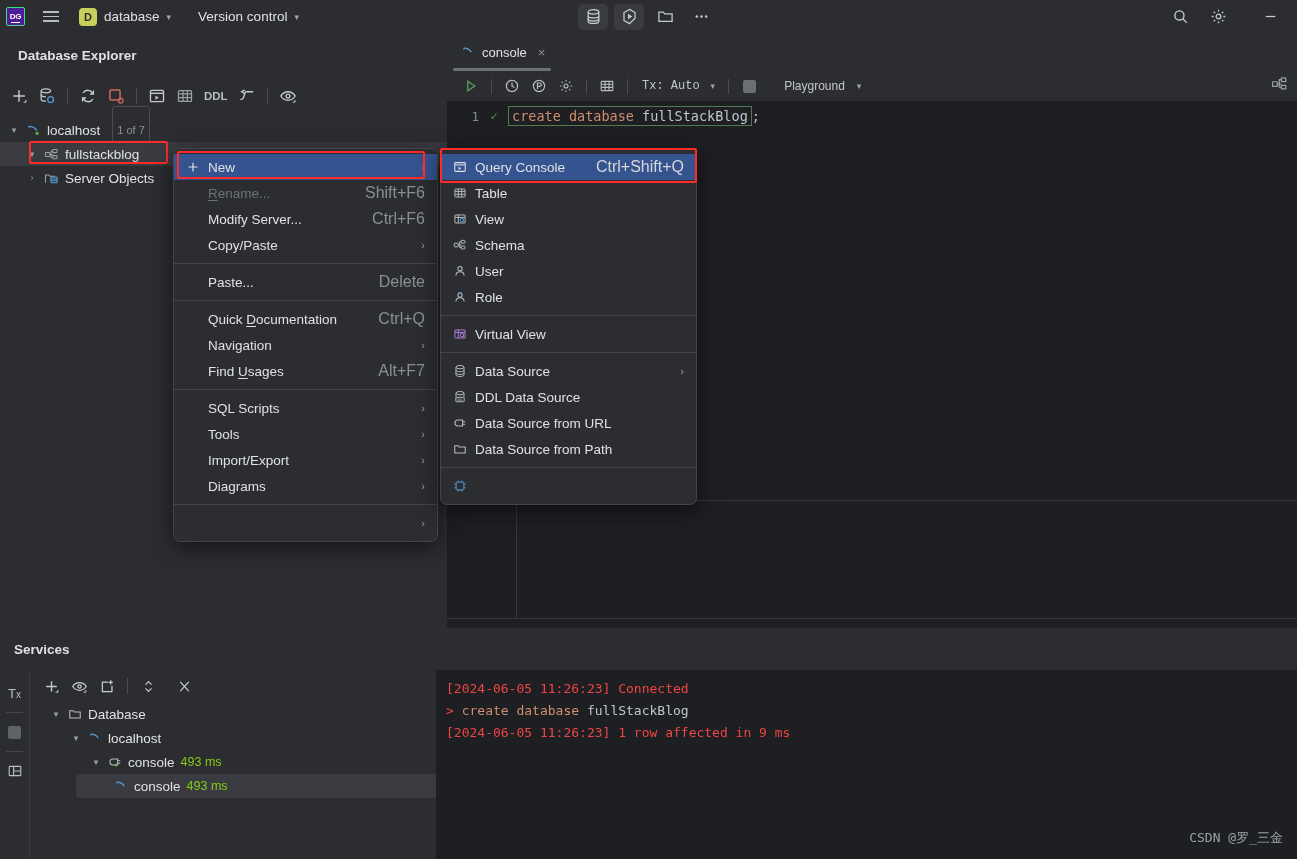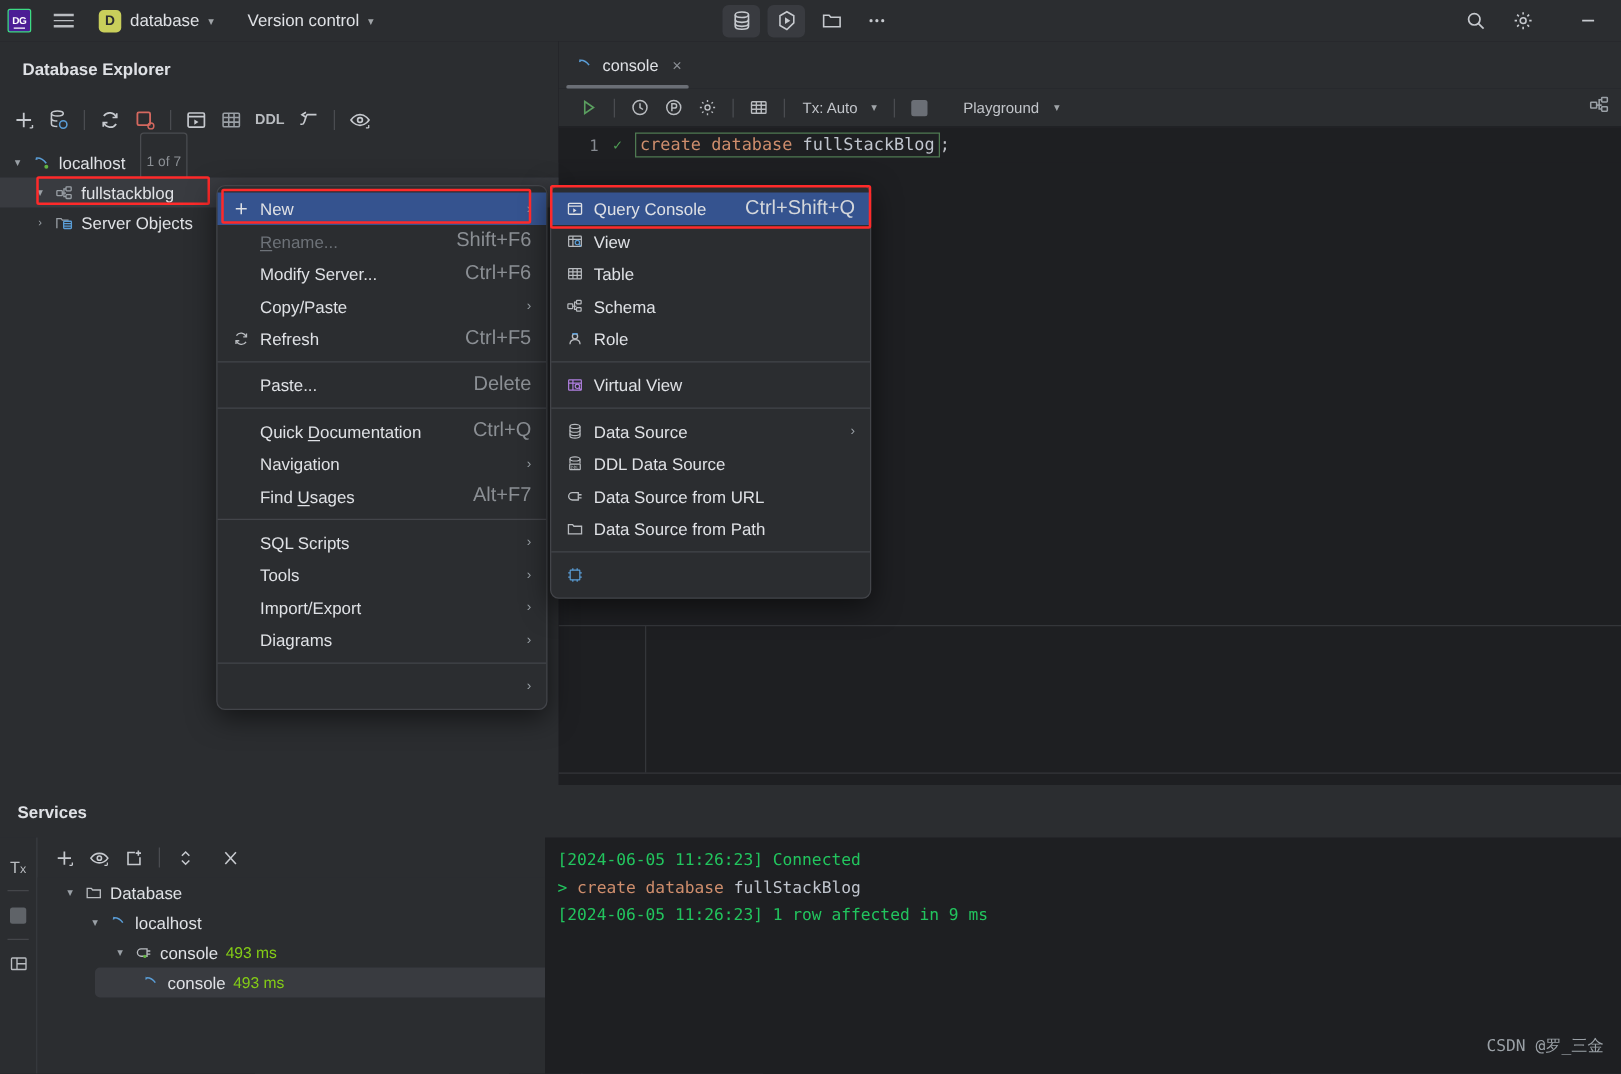--- a/index.html
+++ b/index.html
@@ -134,21 +134,21 @@
   .svc-toolbar { height:32px; display:flex; align-items:center; gap:2px; padding-left:8px; }
   .svc-tree { flex:1; background:#2b2d30; position:relative; font-size:13.5px;}
   .svc-row { height:24px; display:flex; align-items:center; gap:6px; cursor:pointer;}
   .svc-row.sel { background:#393b40; border-radius:4px; margin: 0 12px 0 46px; padding-left:0; }
   .ms { color:#84cc16; font-size:12.5px;}
   .svc-console-area {
     position:absolute; left:436px; top:42px; width:861px; height:189px;
     background:#1e1f22; font-family:"DejaVu Sans Mono", monospace; font-size:13px;
     padding: 8px 0 0 10px; line-height:22px;
   }
-  .cl-ts { color:#22c55e; }
+  .cl-ts { color:#ef4444; }
   .cl-kw { color:#cf8e6d; }
   .cl-id { color:#c0c5ce; }
   .watermark { position:absolute; right:14px; bottom:10px; font-size:13px; color:#9aa0a6; }
 
   .svc-tree-divider { position:absolute; left:435px; top:0px; width:1px; height:189px; background:#3a3c40;}
 </style>
 </head>
 <body>
 
 <div id="app">
@@ -369,21 +369,21 @@
         </svg>
       </div>
       <div class="ed-sep"></div>
       <div class="ed-ic">
         <svg width="16" height="16" viewBox="0 0 16 16" fill="none" stroke="#b9bcc0" stroke-width="1.1">
           <rect x="2.2" y="3.4" width="11.6" height="9.2" rx="0.7"></rect>
           <path d="M2.2 6.2h11.6M2.2 9.4h11.6M6.1 3.4v9.2M10 3.4v9.2"></path>
         </svg>
       </div>
       <div class="ed-sep"></div>
-      <div class="ed-label" style="margin-left:4px;">Tx: Auto</div>
+      <div class="ed-label" style="margin-left:4px;font-family:Liberation Mono, monospace;">Tx: Auto</div>
       <span class="chev" style="margin-left:6px;">▾</span>
       <div class="ed-sep" style="margin-left:10px;"></div>
       <div class="ed-ic">
           <span class="sq"></span>
         </div>
       <div class="ed-label" style="margin-left:18px;">Playground</div>
       <span class="chev" style="margin-left:7px;">▾</span>
 
       <div style="position:absolute; right:8px; top:4px;">
         <svg width="18" height="18" viewBox="0 0 16 16" fill="none" stroke="#9aa0a6" stroke-width="1.1">
@@ -427,31 +427,20 @@
     <div class="ctx-item">
       <span class="ctx-ic"></span>
       <span class="ctx-lbl">Modify Server...</span>
       <span class="ctx-acc">Ctrl+F6</span>
     </div>
     <div class="ctx-item">
       <span class="ctx-ic"></span>
       <span class="ctx-lbl">Copy/Paste</span>
       <span class="ctx-arrow">›</span>
     </div>
-    <div class="ctx-item">
-      <span class="ctx-ic">
-        <svg width="14" height="14" viewBox="0 0 16 16" fill="none" stroke="#b9bcc0" stroke-width="1.2">
-          <path d="M12.5 6.2A5 5 0 0 0 3.6 5.2"></path>
-            <path d="M3.5 9.8a5 5 0 0 0 8.9 1"></path>
-          <path d="M12.8 3.2v3h-3M3.2 12.8v-3h3"></path>
-        </svg>
-      </span>
-      <span class="ctx-lbl">Refresh</span>
-      <span class="ctx-acc">Ctrl+F5</span>
-    </div>
     <div class="ctx-div"></div>
     <div class="ctx-item">
       <span class="ctx-ic"></span>
       <span class="ctx-lbl">Paste...</span>
       <span class="ctx-acc">Delete</span>
     </div>
     <div class="ctx-div"></div>
     <div class="ctx-item">
       <span class="ctx-ic"></span>
       <span class="ctx-lbl">Quick <span class="ul">D</span>ocumentation</span>
@@ -502,51 +491,60 @@
     <div class="ctx-item hi">
       <span class="ctx-ic">
         <svg width="14" height="14" viewBox="0 0 16 16" fill="none" stroke="#dfe1e5" stroke-width="1.2">
           <rect x="2" y="3" width="12" height="10" rx="1"></rect>
             <path d="M2 5.6h12"></path>
           <path d="M6.4 7.6l3 1.9-3 1.9z" fill="#dfe1e5" stroke="none"></path>
         </svg>
       </span>
       <span class="ctx-lbl">Query Console</span>
       <span class="ctx-acc" style="color:#d4d7db;">Ctrl+Shift+Q</span>
+    </div>
+    <div class="ctx-item">
+      <span class="ctx-ic">
+        <svg width="14" height="14" viewBox="0 0 16 16" fill="none" stroke="#b9bcc0" stroke-width="1.1">
+          <rect x="2.2" y="3.4" width="11.6" height="9.2" rx="0.6"></rect>
+          <path d="M2.2 6.2h11.6M2.2 9.4h11.6M6.1 3.4v9.2M10 3.4v9.2"></path>
+        </svg>
+      </span>
+      <span class="ctx-lbl">Table</span>
     </div>
     <div class="ctx-item">
       <span class="ctx-ic">
         <svg width="14" height="14" viewBox="0 0 16 16" fill="none" stroke="#b9bcc0" stroke-width="1.1">
           <rect x="2.2" y="3.4" width="11.6" height="9.2" rx="0.6"></rect>
           <path d="M2.2 6.2h11.6M6.1 3.4v9.2"></path>
           <circle cx="10.2" cy="9.2" r="2" stroke="#5a9dd6"></circle>
             <path d="M11.7 10.7l1.6 1.6" stroke="#5a9dd6"></path>
         </svg>
       </span>
       <span class="ctx-lbl">View</span>
     </div>
     <div class="ctx-item">
       <span class="ctx-ic">
         <svg width="14" height="14" viewBox="0 0 16 16" fill="none" stroke="#b9bcc0" stroke-width="1.1">
-          <rect x="2.2" y="3.4" width="11.6" height="9.2" rx="0.6"></rect>
-          <path d="M2.2 6.2h11.6M2.2 9.4h11.6M6.1 3.4v9.2M10 3.4v9.2"></path>
-        </svg>
-      </span>
-      <span class="ctx-lbl">Table</span>
-    </div>
-    <div class="ctx-item">
-      <span class="ctx-ic">
-        <svg width="14" height="14" viewBox="0 0 16 16" fill="none" stroke="#b9bcc0" stroke-width="1.1">
           <rect x="1.5" y="5.9" width="4.4" height="4.2" rx="0.5"></rect>
           <rect x="9.4" y="2.7" width="4.2" height="3.2" rx="0.5"></rect>
           <rect x="9.4" y="9.3" width="4.2" height="3.2" rx="0.5"></rect>
           <path d="M5.9 8h3.5M7.6 8V4.3h1.8M7.6 8v2.9h1.8"></path>
         </svg>
       </span>
       <span class="ctx-lbl">Schema</span>
+    </div>
+    <div class="ctx-item">
+      <span class="ctx-ic">
+        <svg width="14" height="14" viewBox="0 0 16 16" fill="none" stroke="#b9bcc0" stroke-width="1.2">
+          <circle cx="8" cy="5.3" r="2.5"></circle>
+            <path d="M3.4 13c0-2.6 2-4.2 4.6-4.2s4.6 1.6 4.6 4.2"></path>
+        </svg>
+      </span>
+      <span class="ctx-lbl">User</span>
     </div>
     <div class="ctx-item">
       <span class="ctx-ic">
         <svg width="14" height="14" viewBox="0 0 16 16" fill="none" stroke="#b9bcc0" stroke-width="1.2">
           <circle cx="8" cy="5.8" r="2.4"></circle>
             <path d="M3.4 13c0-2.6 2-4.2 4.6-4.2s4.6 1.6 4.6 4.2"></path>
           <path d="M5.6 3.4h4.8" stroke="#5a9dd6" stroke-width="1.3"></path>
         </svg>
       </span>
       <span class="ctx-lbl">Role</span>

